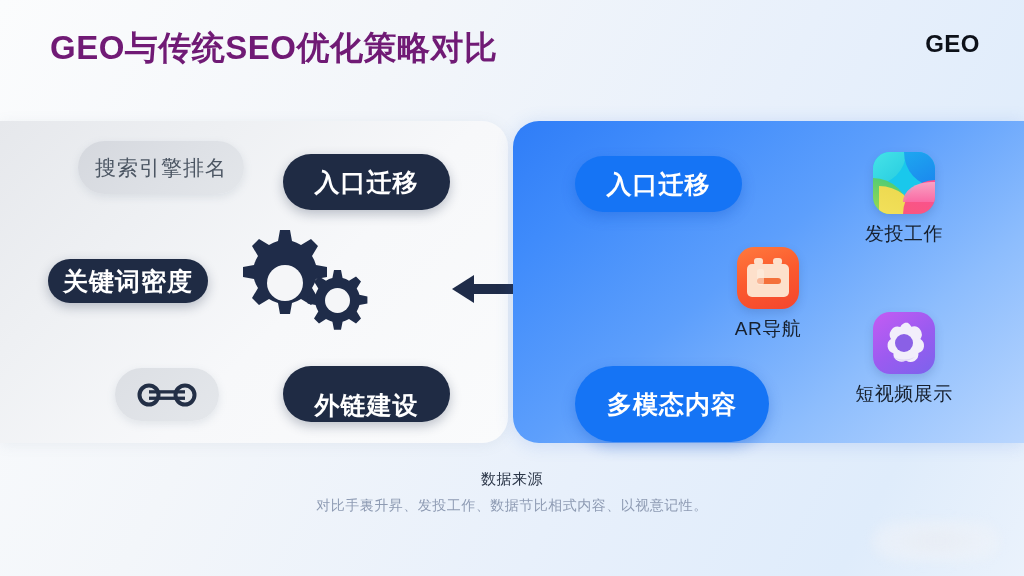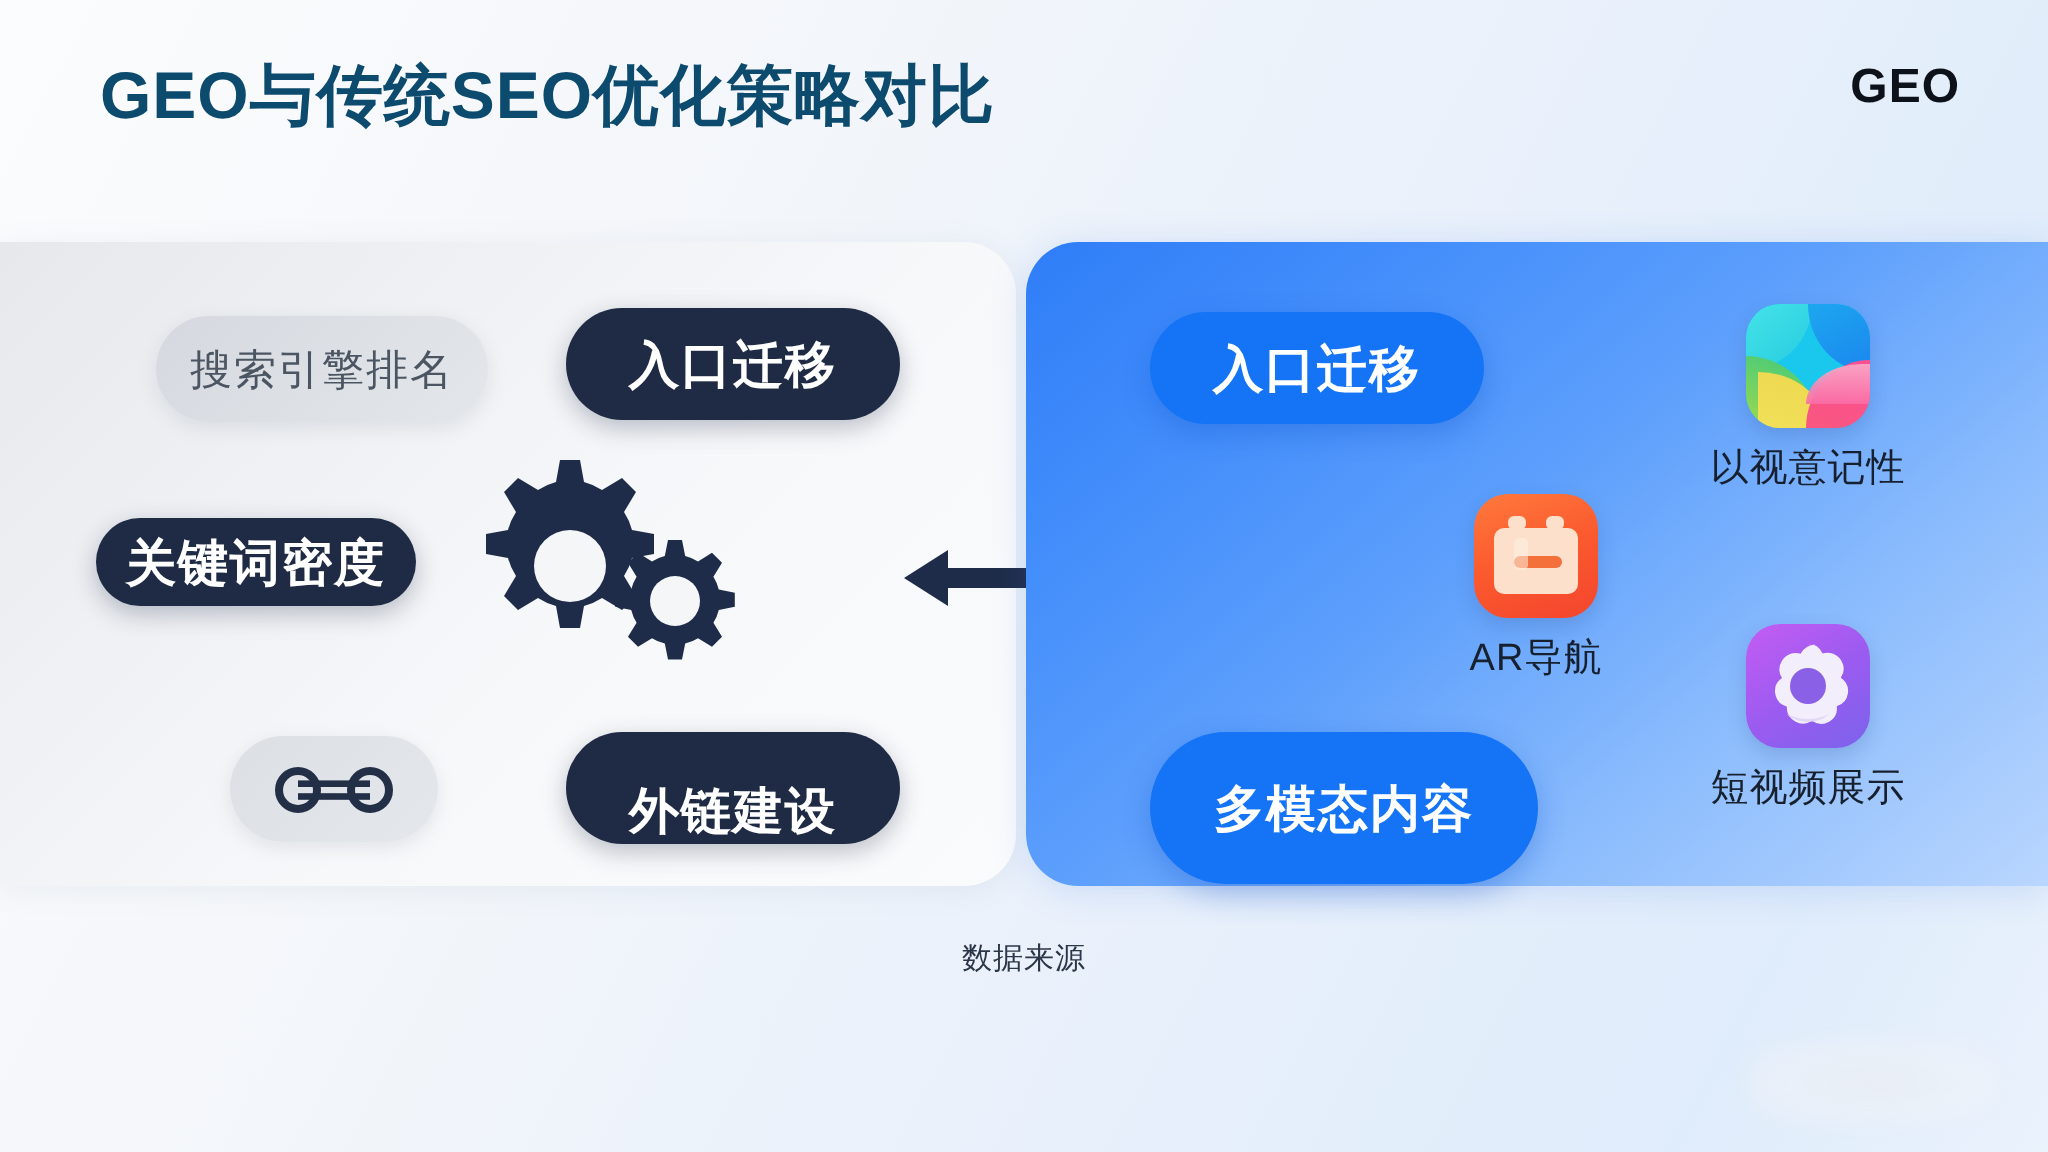--- a/index.html
+++ b/index.html
@@ -30,21 +30,21 @@
   .header {
     position: absolute;
     left: 0; top: 0;
     width: 1024px; height: 110px;
   }
   .title {
     position: absolute;
     left: 50px; top: 26px;
     font-size: 33px;
     font-weight: bold;
-    color: #0c4a6e;
+    color: #701a75;
     letter-spacing: 0.5px;
     white-space: nowrap;
   }
   .brand {
     position: absolute;
     right: 44px; top: 30px;
     font-size: 24px;
     font-weight: bold;
     color: #0d1119;
     letter-spacing: 0.5px;
@@ -103,21 +103,21 @@
   .pill-blue {
     background: #1574f5;
     color: #ffffff;
     font-size: 25px;
     font-weight: bold;
     letter-spacing: 1px;
     box-shadow: 0 5px 14px rgba(14,80,200,0.30);
   }
 
   
-  #pill-search-rank { left: 78px;  top: 158px; width: 166px; height: 53px; justify-content: center; }
+  #pill-search-rank { left: 78px;  top: 141px; width: 166px; height: 53px; justify-content: center; }
   #pill-entry-left  { left: 283px; top: 154px; width: 167px; height: 56px; }
   #pill-keyword     { left: 48px;  top: 259px; width: 160px; height: 44px; }
   #pill-link-icon   { left: 115px; top: 368px; width: 104px; height: 53px; }
   #pill-backlink    { left: 283px; top: 366px; width: 167px; height: 56px; align-items: flex-end; }
 
   
   #pill-entry-right { left: 575px; top: 156px; width: 167px; height: 56px; }
   #pill-multimodal  { left: 575px; top: 366px; width: 194px; height: 76px; align-items: center; }
 
   
@@ -250,21 +250,21 @@
 
 <div class="app-item" id="app-voice">
   <div class="app-icon ic-voice">
     <i class="q2"></i>
       <i class="q1"></i>
       <i class="q3"></i>
       <i class="q5"></i>
       <i class="q4"></i>
       <i class="q6"></i>
   </div>
-  <div class="app-label">以视意记性</div>
+  <div class="app-label">发投工作</div>
 </div>
 
 <div class="app-item" id="app-ar">
   <div class="app-icon ic-ar">
     <svg width="62" height="62" viewBox="0 0 62 62">
       <g fill="#fde0cb">
         <rect x="17" y="11" width="9" height="7" rx="3"></rect>
         <rect x="36" y="11" width="9" height="7" rx="3"></rect>
         <path d="M15 17 h32 a5 5 0 0 1 5 5 v23 a5 5 0 0 1 -5 5 h-32 a5 5 0 0 1 -5 -5 v-23 a5 5 0 0 1 5 -5 z"></path>
       </g>
@@ -281,15 +281,16 @@
       <path d="M31 10 a8 8 0 0 1 7.3 4.7 a8 8 0 0 1 9.3 3.6 a8 8 0 0 1 -0.2 8.6 a8 8 0 0 1 3.6 7.6 a8 8 0 0 1 -5.6 6.6 a8 8 0 0 1 -3.8 7.8 a8 8 0 0 1 -8.6 -0.5 a8 8 0 0 1 -8.4 0.3 a8 8 0 0 1 -4.2 -7.5 a8 8 0 0 1 -5.8 -6.4 a8 8 0 0 1 3.4 -7.8 a8 8 0 0 1 0 -8.6 a8 8 0 0 1 9.3 -3.5 a8 8 0 0 1 7.7 -4.5 z" fill="#f2eefb"></path>
       <circle cx="31" cy="31" r="9" fill="#8a60e6"></circle>
       <path d="M20 45 q11 8 22 0 q-11 5 -22 0 z" fill="#ded4f5" opacity="0.85"></path>
     </svg>
   </div>
   <div class="app-label">短视频展示</div>
 </div>
 
 <div class="footer">
   <div class="footer-title">数据来源</div>
+  <div class="footer-note">对比手裏升昇、发投工作、数据节比相式内容、以视意记性。</div>
 </div>
 
 <div class="watermark"></div>
 
 </body></html>

